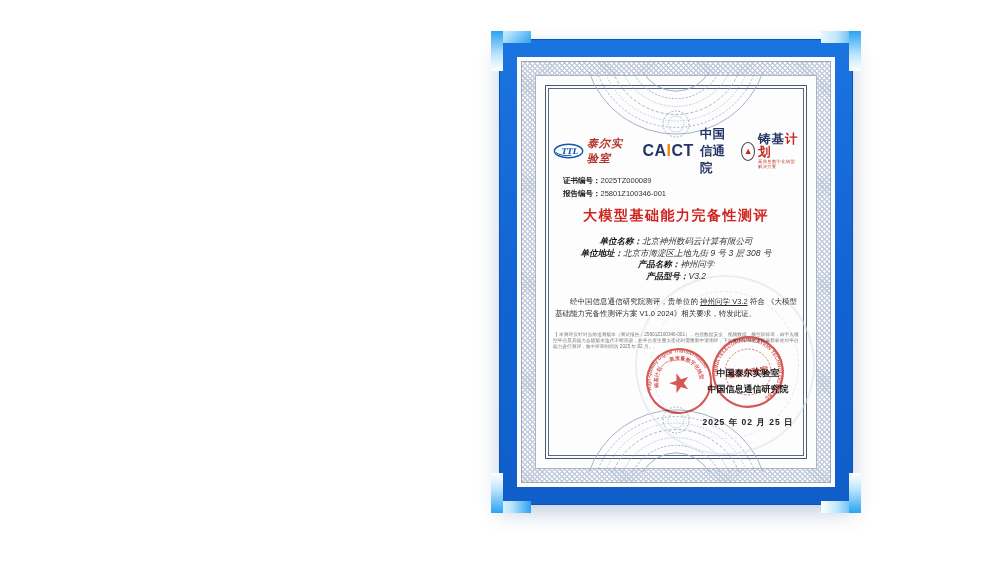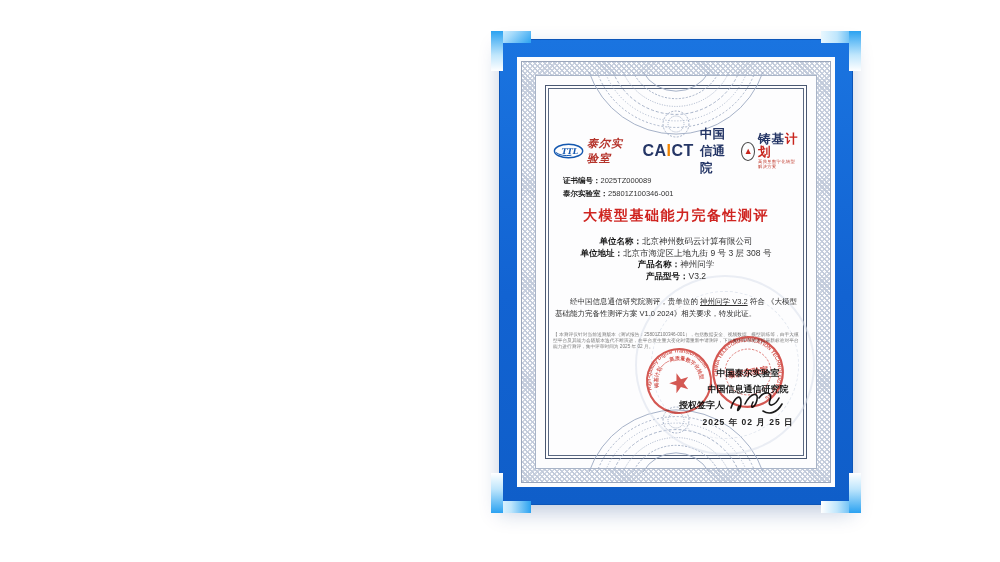--- a/index.html
+++ b/index.html
@@ -47,21 +47,21 @@
              align-items:center;justify-content:center;color:#c8251d;font-size:9px;line-height:1;}
   .zj-col{display:flex;flex-direction:column;align-items:flex-start;line-height:1;}
   .zj-name{font-weight:bold;font-size:12.5px;letter-spacing:1px;}
   .zj-name .p1{color:#253666;} .zj-name .p2{color:#c8251d;}
   .zj-tag{font-size:4.5px;color:#c0392b;letter-spacing:.4px;margin-top:2px;transform:scale(.95);transform-origin:left;}
   .numbers{margin:7px 0 0 10px;line-height:13px;font-size:7.5px;}
   .numbers .lab{font-weight:bold;color:#1c1c1c;} .numbers .val{color:#333;}
   .titles{text-align:center;margin-top:5px;color:#cf2420;font-weight:bold;}
   .title1{font-size:14px;letter-spacing:1.5px;}
   .title2{font-size:14px;letter-spacing:1.5px;margin-top:7px;font-family:Liberation Serif, serif;}
-  .fields{margin-top:11px;text-align:center;line-height:11.5px;font-size:8.5px;}
+  .fields{margin-top:11px;text-align:center;line-height:11.5px;font-size:8.5px;font-style:italic;}
   .fields .lab{font-weight:bold;color:#141414;} .fields .val{color:#333;}
   .statement{margin-top:14px;font-size:7.5px;line-height:12px;text-align:justify;text-indent:2em;color:#2e2e2e;padding:0 2px;}
   .statement .product{text-decoration:underline;}
   .footnote{margin-top:11px;font-size:6px;line-height:8px;color:#777;text-align:justify;transform:scale(.78);transform-origin:top left;width:128%;}
   
   .issuer-block{position:absolute;left:158px;top:308px;width:146px;text-align:center;
                 font-weight:bold;color:#1c1c1c;font-size:9px;line-height:16px;}
   .signer-row{display:flex;align-items:center;justify-content:flex-start;margin-left:4px;height:16px;}
   .signature-svg{margin-left:4px;margin-top:-6px;}
   .date-line{position:absolute;left:158px;top:360px;width:146px;text-align:center;
@@ -148,21 +148,21 @@
               </span>
             <span class="zj-col">
               <span class="zj-name"><span class="p1">铸基</span><span class="p2">计划</span></span>
               <span class="zj-tag">高质量数字化转型解决方案</span>
             </span>
           </div>
         </div>
 
         <div class="numbers">
           <div><span class="lab">证书编号：</span><span class="val">2025TZ000089</span></div>
-          <div><span class="lab">泰尔实验室：</span><span class="val">25801Z100346-001</span></div>
+          <div><span class="lab">报告编号：</span><span class="val">25801Z100346-001</span></div>
         </div>
 
         <div class="titles">
           <div class="title2">大模型基础能力完备性测评</div>
         </div>
 
         <div class="fields">
           <div><span class="lab">单位名称：</span><span class="val">北京神州数码云计算有限公司</span></div>
           <div><span class="lab">单位地址：</span><span class="val">北京市海淀区上地九街 9 号 3 层 308 号</span></div>
           <div><span class="lab">产品名称：</span><span class="val">神州问学</span></div>
@@ -170,31 +170,20 @@
         </div>
 
         <div class="statement"><span>经中国信息通信研究院测评，贵单位的 </span><span class="product">神州问学 V3.2</span><span> 符合 《大模型基础能力完备性测评方案 V1.0 2024》相关要求，特发此证。</span></div>
 
         <div class="footnote">【 本测评仅针对当前送测版本（测试报告：25801Z100346-001），包括数据安全、视频数据、模型训练等，由于大模型平台及其能力会随版本迭代不断演进，在平台发生重大变化时需重新申请测评，下次集中评审将依据最新标准对平台能力进行测评，集中评审时间为 2025 年 02 月。</div>
       </div>
 
       <div class="issuer-block">
         <div>中国泰尔实验室</div>
         <div>中国信息通信研究院</div>
-        <div class="signer-row">
-          <span>授权签字人</span>
-          <svg class="signature-svg" width="58" height="28" viewBox="0 0 58 28">
-            <g fill="none" stroke="#1a1a1a" stroke-width="1.6" stroke-linecap="round">
-              <path d="M3,20 C7,8 13,6 13,14 C13,22 7,26 11,18"></path>
-              <path d="M17,16 C23,4 31,4 29,12 C27,20 21,22 25,14"></path>
-              <path d="M31,10 C37,2 45,4 42,12 C39,20 47,18 51,10"></path>
-              <path d="M35,23 C41,27 49,25 54,16"></path>
-            </g>
-          </svg>
-        </div>
       </div>
       <div class="date-line">2025 年 02 月 25 日</div>
 
       <svg class="seal left" width="68" height="68" viewBox="0 0 100 100">
         <defs>
           <path id="ringL1" d="M50,50 m-42,0 a42,42 0 1,1 84,0 a42,42 0 1,1 -84,0"></path>
           <path id="ringL2" d="M50,50 m-31,0 a31,31 0 1,1 62,0 a31,31 0 1,1 -62,0"></path>
         </defs>
         <circle cx="50" cy="50" r="47" fill="none" stroke="#cf3b34" stroke-width="3"></circle>
         <text font-size="7.5" fill="#cf3b34" font-weight="bold"><textPath href="#ringL1">High-Quality Digital Transformation</textPath></text>

